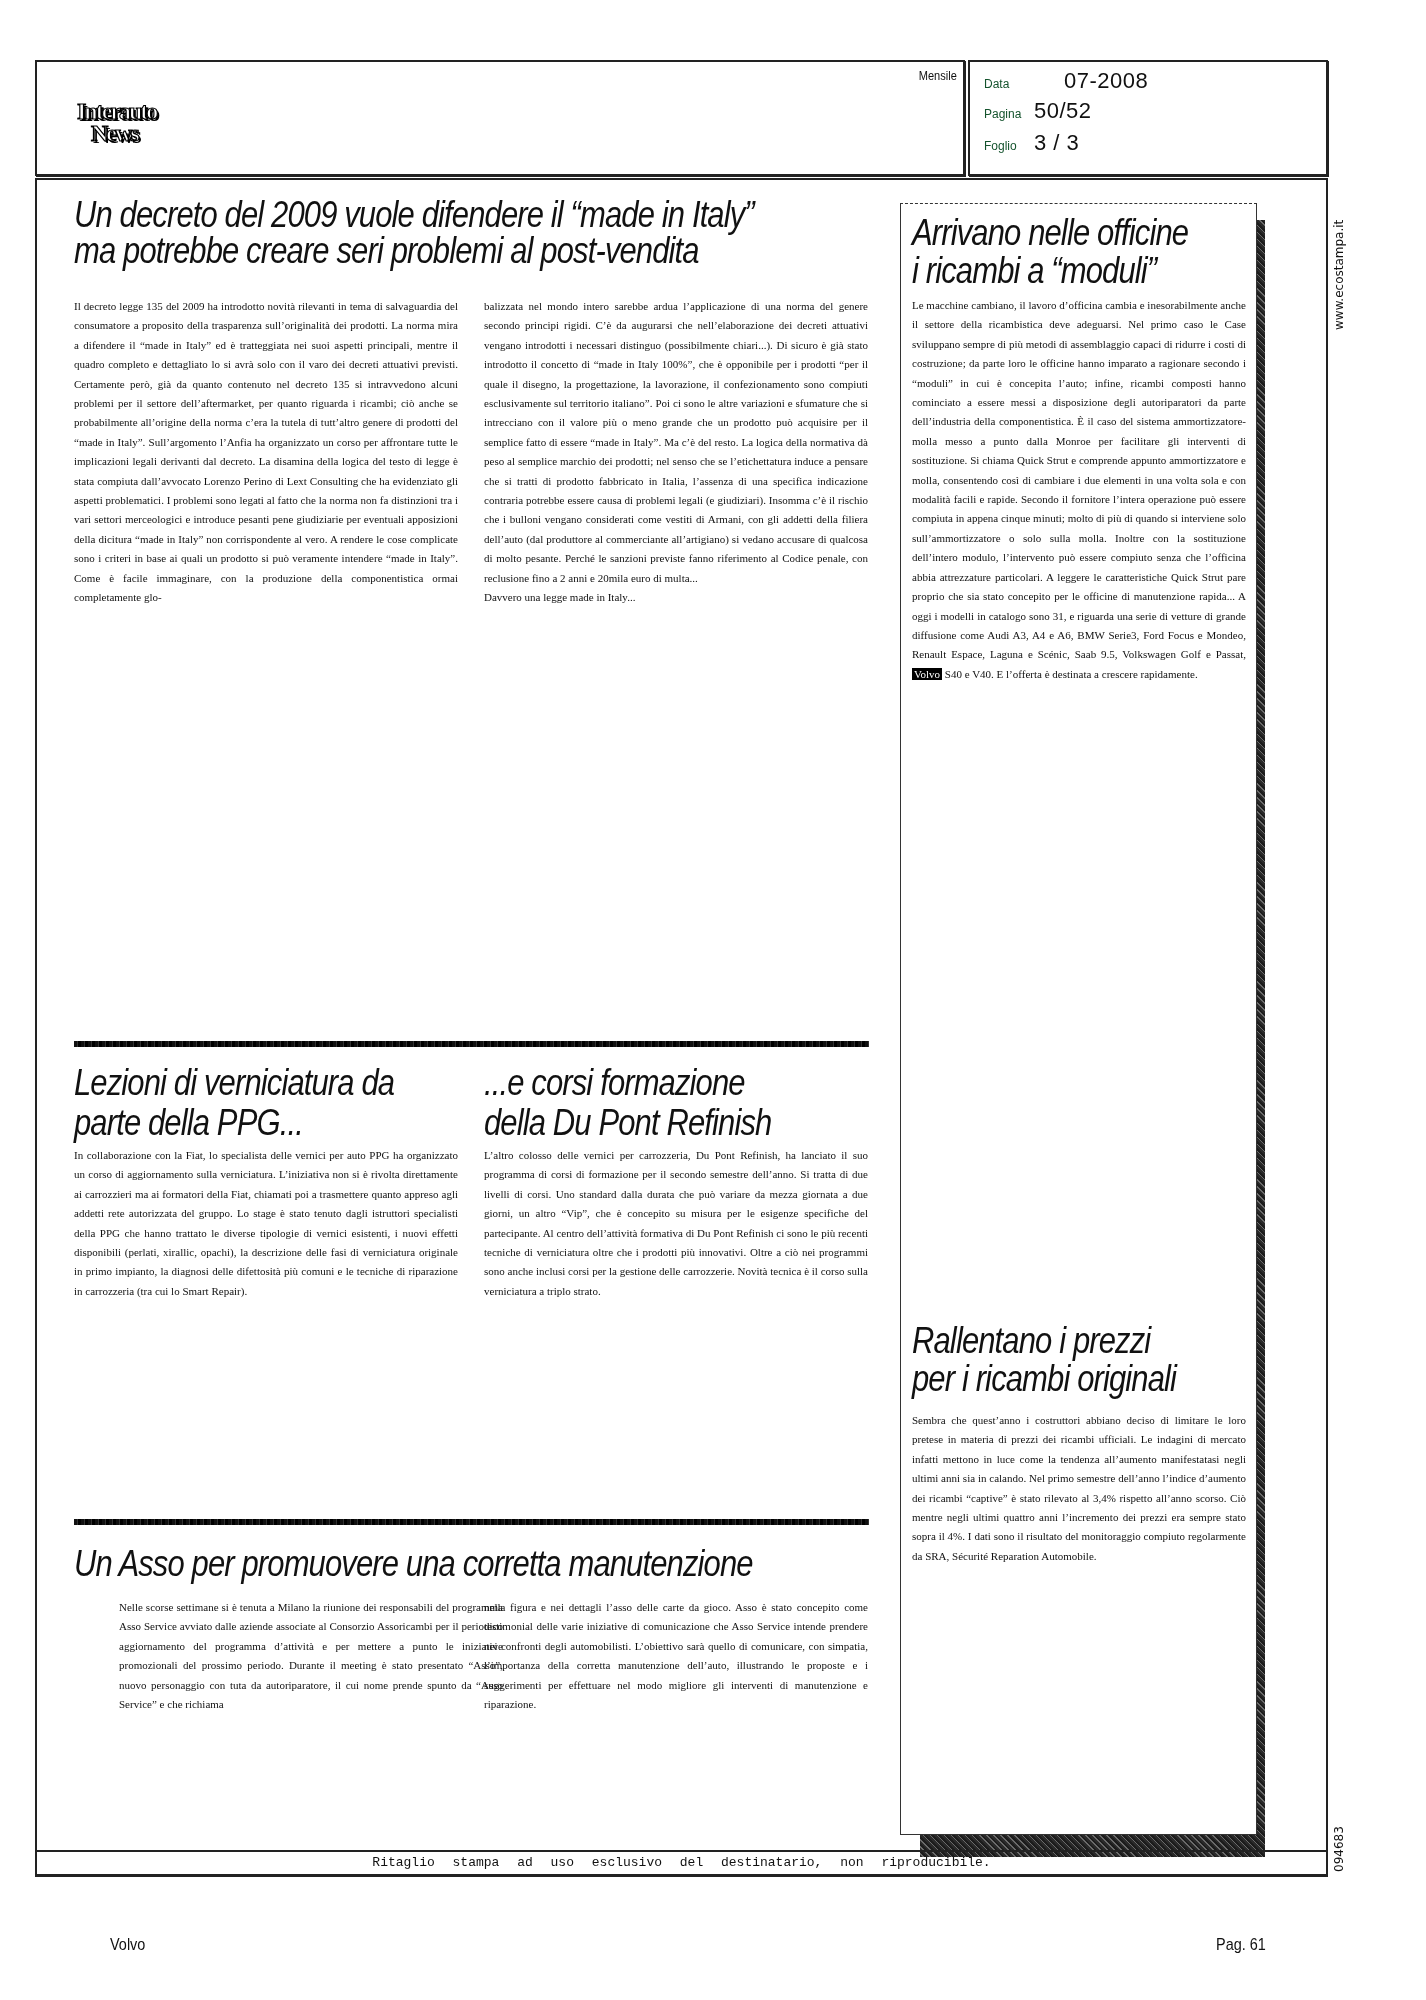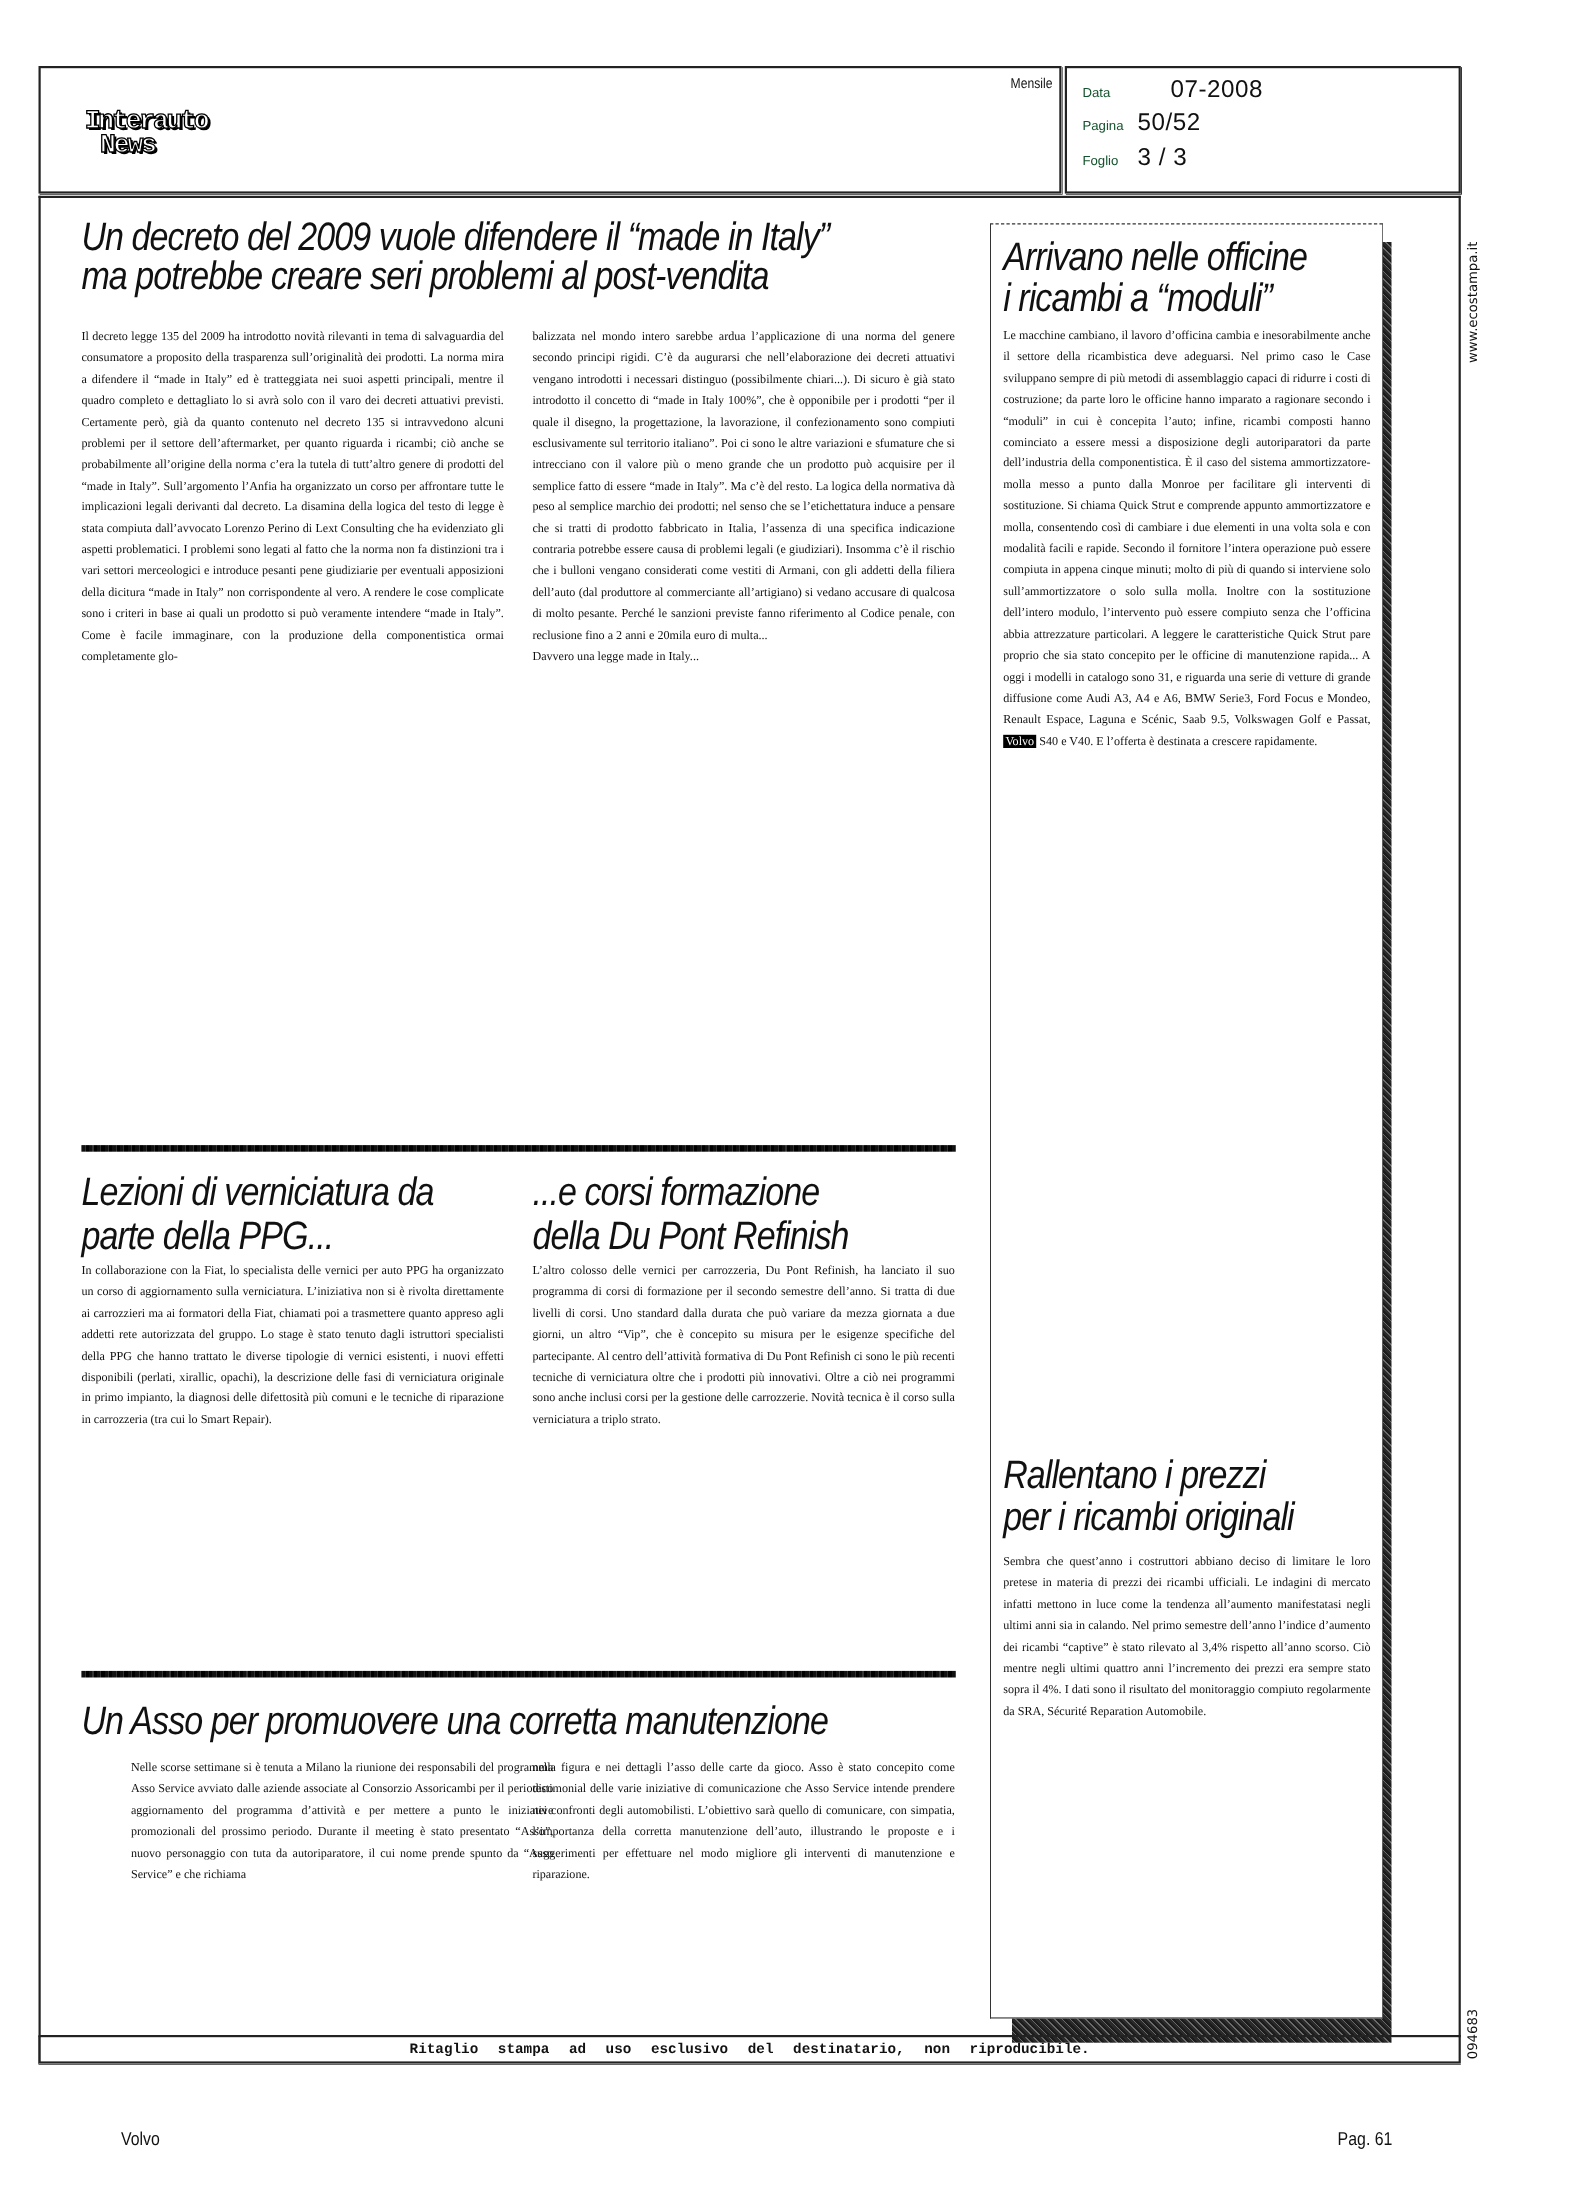--- a/index.html
+++ b/index.html
@@ -1,32 +1,32 @@
 <!DOCTYPE html>
 <html><head>
 <meta charset="utf-8">
 <style>
   html, body { margin: 0; padding: 0; background: #ffffff; }
   body { width: 1426px; height: 2000px; position: relative; overflow: hidden; color: #111; }
 
   .header-box { position: absolute; left: 35px; top: 60px; width: 926px; height: 112px; border: 2px solid #222; box-shadow: 1px 1px 0 #222; }
   .meta-box { position: absolute; left: 968px; top: 60px; width: 356px; height: 112px; border: 2px solid #222; box-shadow: 1px 1px 0 #222; }
-  .logo { position: absolute; left: 40px; top: 38px; width: 60px; line-height: 22px; font-family: Liberation Mono, monospace; font-weight: bold; font-size: 24px; color: #fff; -webkit-text-stroke: 1.2px #000; text-shadow: 2px 2px 0 #000; letter-spacing: -2px; }
+  .logo { position: absolute; left: 40px; top: 38px; width: 60px; line-height: 22px; font-family: Liberation Serif, serif; font-weight: bold; font-size: 24px; color: #fff; -webkit-text-stroke: 1.2px #000; text-shadow: 2px 2px 0 #000; letter-spacing: -2px; }
   .logo span { display: block; }
   .logo .l2 { padding-left: 14px; }
   .periodicity { position: absolute; right: 6px; top: 6px; font-family: "Liberation Sans", sans-serif; font-size: 13px; transform: scaleX(0.85); transform-origin: right top; }
   .meta-row { position: absolute; left: 14px; font-family: "Liberation Sans", sans-serif; display: flex; align-items: baseline; }
   .meta-row .ml { font-size: 12px; width: 50px; color: #14532d; }
   .meta-row .mv { font-size: 22px; letter-spacing: 0.5px; }
   .meta-row.r1 { top: 6px; } .meta-row.r1 .mv { margin-left: 30px; }
   .meta-row.r2 { top: 36px; }
   .meta-row.r3 { top: 68px; }
 
   .main-box { position: absolute; left: 35px; top: 178px; width: 1289px; height: 1672px; border: 2px solid #222; border-bottom: none; }
-  .footer-strip { position: absolute; left: 35px; top: 1850px; width: 1289px; height: 22px; border: 2px solid #222; box-shadow: 0 1px 0 #222; font-family: "Liberation Mono", monospace; font-size: 13px; font-weight: bold; text-align: center; line-height: 22px; word-spacing: 10px; }
+  .footer-strip { position: absolute; left: 35px; top: 1850px; width: 1289px; height: 22px; border: 2px solid #222; box-shadow: 0 1px 0 #222; font-family: "Liberation Mono", monospace; font-size: 13px; font-weight: normal; text-align: center; line-height: 22px; word-spacing: 10px; }
 
   .vert-url { position: absolute; left: 1332px; top: 330px; transform: rotate(-90deg); transform-origin: left top; font-family: "DejaVu Sans", sans-serif; font-size: 12px; white-space: nowrap; }
   .vert-code { position: absolute; left: 1332px; top: 1872px; transform: rotate(-90deg); transform-origin: left top; font-family: "DejaVu Sans", sans-serif; font-size: 12px; white-space: nowrap; }
 
   .page-left { position: absolute; left: 110px; top: 1935px; font-family: "Liberation Sans", sans-serif; font-size: 17px; transform: scaleX(0.85); transform-origin: left top; }
   .page-right { position: absolute; left: 1216px; top: 1935px; font-family: "Liberation Sans", sans-serif; font-size: 17px; transform: scaleX(0.85); transform-origin: left top; }
 
   .headline { position: absolute; font-family: "Liberation Sans", sans-serif; font-style: italic; color: #111; letter-spacing: -1px; transform: scaleX(0.86); transform-origin: left top; white-space: nowrap; }
   .h1 { left: 74px; top: 197px; font-size: 36px; line-height: 36px; }
   .h-ppg { left: 74px; top: 1063px; font-size: 36px; line-height: 40px; }

